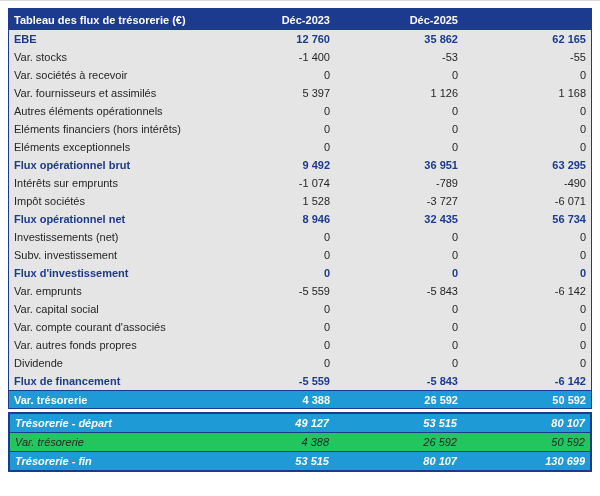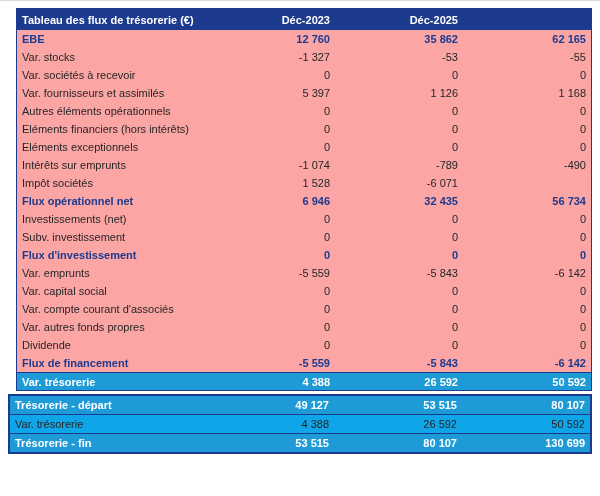--- a/index.html
+++ b/index.html
@@ -23,27 +23,27 @@
     background: #d9d9d9;
   }
   .wrap {
     position: absolute;
     top: 8px;
     left: 8px;
     width: 584px;
   }
   .block1 {
     border: 1.5px solid var(--navy);
-    background: #fca5a5;
-    margin-left: 8px;
+    background: #e5e5e5;
   }
   .block2 {
     margin-top: 3px;
     border: 2px solid var(--navy);
-    background: #0ea5e9;
+    background: #22c55e;
+    font-style: italic;
   }
   .row, .header-row {
     display: grid;
     grid-template-columns: 1fr 128px 128px 128px;
     align-items: center;
   }
   .header-row {
     height: 21px;
     background: var(--navy);
     color: #ffffff;
@@ -82,21 +82,21 @@
     </div>
     <div id="rows-main">
         <div class="row bold">
           <div class="cell label">EBE</div>
           <div class="cell num">12 760</div>
           <div class="cell num">35 862</div>
           <div class="cell num">62 165</div>
         </div>
         <div class="row normal">
           <div class="cell label">Var. stocks</div>
-          <div class="cell num">-1 327</div>
+          <div class="cell num">-1 400</div>
           <div class="cell num">-53</div>
           <div class="cell num">-55</div>
         </div>
         <div class="row normal">
           <div class="cell label">Var. sociétés à recevoir</div>
           <div class="cell num">0</div>
           <div class="cell num">0</div>
           <div class="cell num">0</div>
         </div>
         <div class="row normal">
@@ -116,34 +116,41 @@
           <div class="cell num">0</div>
           <div class="cell num">0</div>
           <div class="cell num">0</div>
         </div>
         <div class="row normal">
           <div class="cell label">Eléments exceptionnels</div>
           <div class="cell num">0</div>
           <div class="cell num">0</div>
           <div class="cell num">0</div>
         </div>
+        <div class="row bold">
+          <div class="cell label">Flux opérationnel brut</div>
+          <div class="cell num">9 492</div>
+          <div class="cell num">36 951</div>
+          <div class="cell num">63 295</div>
+        </div>
         <div class="row normal">
           <div class="cell label">Intérêts sur emprunts</div>
           <div class="cell num">-1 074</div>
           <div class="cell num">-789</div>
           <div class="cell num">-490</div>
         </div>
         <div class="row normal">
           <div class="cell label">Impôt sociétés</div>
           <div class="cell num">1 528</div>
+          <div class="cell num">-3 727</div>
           <div class="cell num">-6 071</div>
         </div>
         <div class="row bold">
           <div class="cell label">Flux opérationnel net</div>
-          <div class="cell num">6 946</div>
+          <div class="cell num">8 946</div>
           <div class="cell num">32 435</div>
           <div class="cell num">56 734</div>
         </div>
         <div class="row normal">
           <div class="cell label">Investissements (net)</div>
           <div class="cell num">0</div>
           <div class="cell num">0</div>
           <div class="cell num">0</div>
         </div>
         <div class="row normal">

